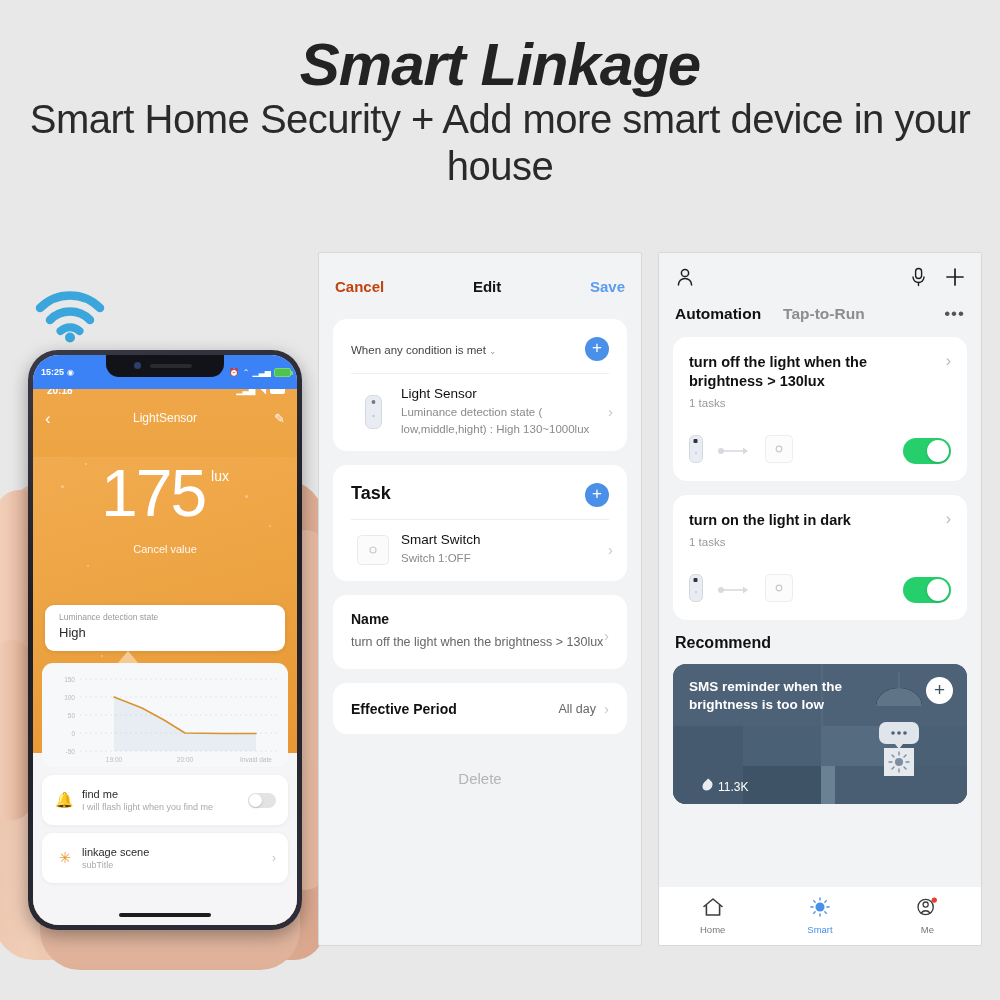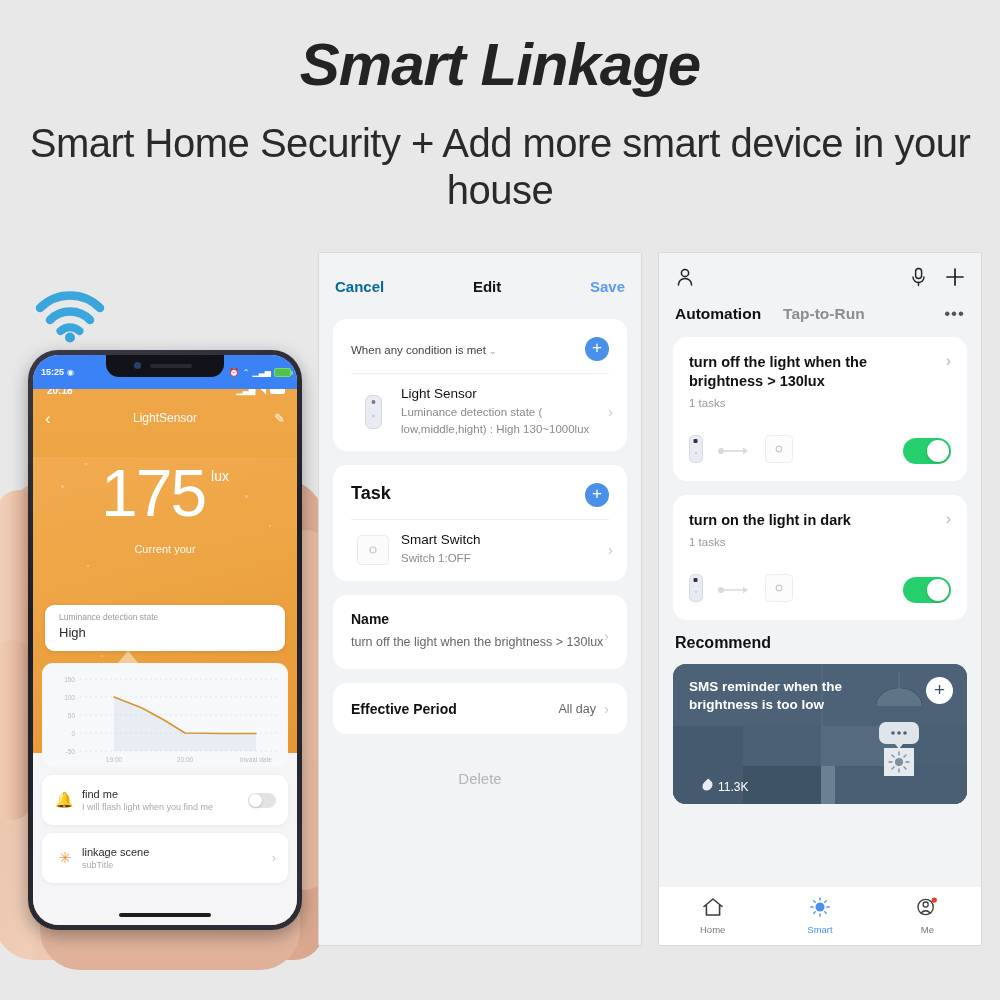--- a/index.html
+++ b/index.html
@@ -14,21 +14,21 @@
   
   .hero { position:absolute; top:0; left:0; width:856px; height:232px; }
   .hero-title {
     position:absolute; top:30px; left:0; width:1000px;
     text-align:center;
     font-size:60px; font-weight:bold; font-style:italic;
     letter-spacing:-1px;
     color:#232323;
   }
   .hero-sub {
-    position:absolute; top:120px; left:0; width:1000px;
+    position:absolute; top:96px; left:0; width:1000px;
     text-align:center;
     font-size:40px; font-weight:400; line-height:1.17;
     color:#2a2a2a;
     letter-spacing:-0.5px;
   }
 
   
   .wifi-ico { position:absolute; left:35px; top:288px; width:70px; height:55px; }
 
   
@@ -168,21 +168,21 @@
   .panel {
     position:absolute; top:252px; width:324px; height:694px;
     background:#f2f3f5; border:1px solid #d6d8db; border-radius:2px;
     overflow:hidden;
   }
   .panel-mid { left:318px; }
   .panel-right { left:658px; }
 
   
   .edit-top { height:66px; display:flex; align-items:center; padding:0 16px; }
-  .edit-top .cancel { font-size:15px; font-weight:bold; color:#0369a1;}
+  .edit-top .cancel { font-size:15px; font-weight:bold; color:#c2410c;}
   .edit-top .etitle { flex:1; text-align:center; font-size:15px; font-weight:bold; color:#151515;}
   .edit-top .save { font-size:15px; font-weight:bold; color:#5b9bf0;}
 
   .card {
     margin:0 14px 14px 14px; background:#fff; border-radius:14px;
   }
   .card-hd { display:flex; align-items:flex-start; padding:18px 18px 12px 18px; }
   .card-hd .h { flex:1; }
   .card-hd .h .t { font-size:18px; font-weight:bold; color:#111;}
   .card-hd .h .s { font-size:11.5px; color:#444; margin-top:7px;}
@@ -326,21 +326,21 @@
 
       <div class="navrow">
         <span class="back">‹</span>
         <span class="title">LightSensor</span>
         <span class="pen">✎</span>
       </div>
 
       <div class="lux-val">
         <span class="num">175</span><span class="unit">lux</span>
       </div>
-      <div class="lux-cap">Current your</div>
+      <div class="lux-cap">Cancel value</div>
 
       <div class="lum-card">
         <div class="lbl">Luminance detection state</div>
         <div class="val">High</div>
       </div>
       <div class="tri"></div>
 
       <div class="chart-card">
         <svg width="246" height="104" viewBox="0 0 246 104">
           <g stroke="#e4e6ea" stroke-width="1" stroke-dasharray="2,3">

